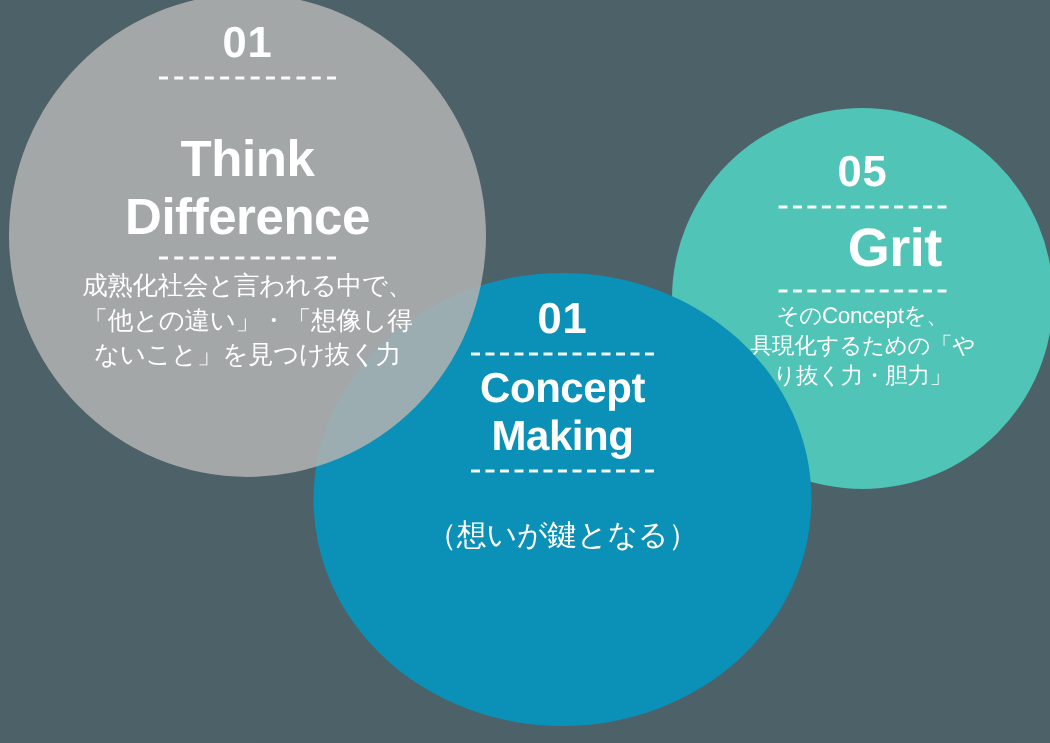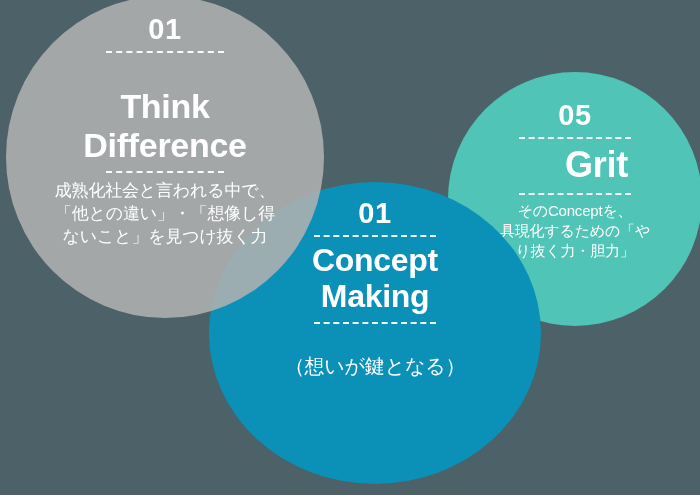--- a/index.html
+++ b/index.html
@@ -87,21 +87,21 @@
 
   .heading {
     font-size: 36px;
     font-weight: 700;
     line-height: 1.12;
     letter-spacing: -0.3px;
     color: #ffffff;
     white-space: pre-line;
   }
   #circle-grit .heading { font-size: 36px; margin-left: 43px; }
-  #circle-concept .heading { font-size: 32px; }
+  #circle-concept .heading { font-size: 28px; }
   #circle-think .heading { font-size: 34px; margin-top: 28px; }
 
   .body-text {
     font-size: 17px;
     font-weight: 400;
     line-height: 1.38;
     color: #ffffff;
     white-space: pre-line;
     letter-spacing: -0.2px;
   }

